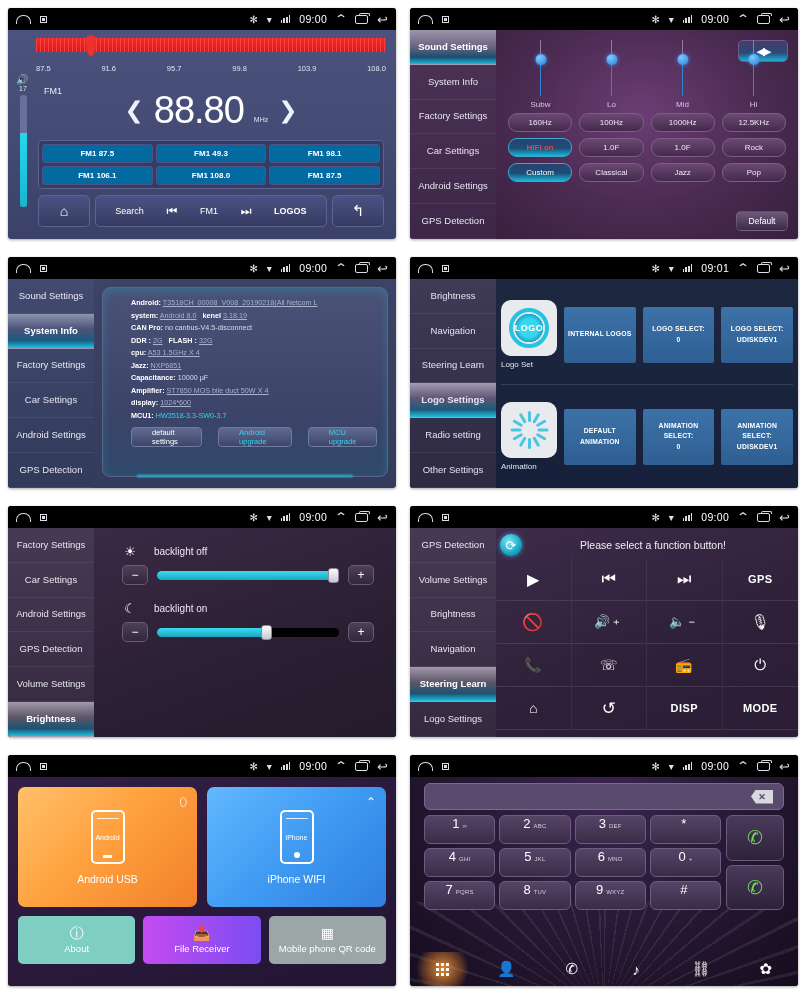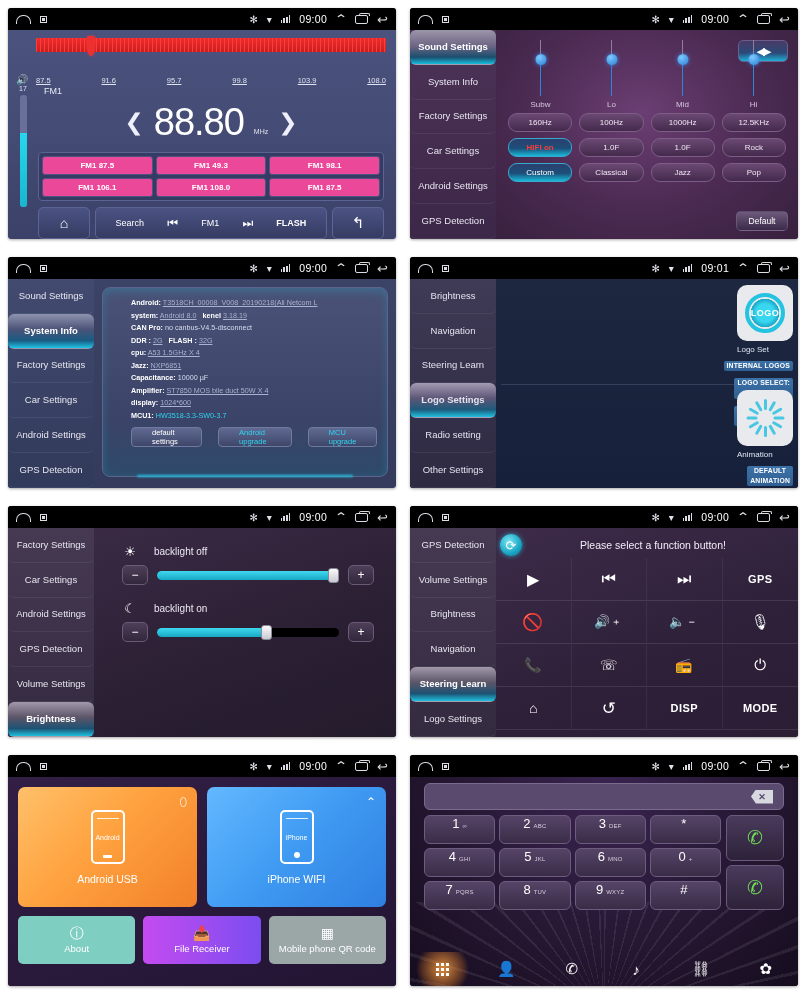--- a/index.html
+++ b/index.html
@@ -47,21 +47,20 @@
   .sigbars i:nth-child(3){height:6.5px}.sigbars i:nth-child(4){height:8px}
 
   
   .body-row{ display:flex; height:209px; }
   .sidebar{ width:86px; flex:0 0 86px; display:flex; flex-direction:column; }
   .side-item{
     flex:1; display:flex; align-items:center; justify-content:center;
     font-size:9.5px; color:#e7e5ef; text-align:center; line-height:1.1;
     border-bottom:1px solid rgba(255,255,255,.07); padding:0 2px;
     position:relative;
-    border-radius:6px;
   }
   .side-item.active{
     background:linear-gradient(180deg,#9c96ab 0%,#6c6482 48%,#1a4e6e 80%,#19bddd 100%);
     color:#fff; font-weight:bold;
   }
   .content{ flex:1; position:relative; }
 
   
   .p-radio{ background:linear-gradient(180deg,#4c5480 0%,#444b74 55%,#3b4168 100%); }
   .radio-body{ height:209px; position:relative; padding:6px 8px 0 26px;}
@@ -72,38 +71,38 @@
       repeating-linear-gradient(90deg,#ff3b3b 0 1px,transparent 1px 4px),
       linear-gradient(180deg,#ef2c2c,#c91f1f);
     border-radius:1px;
   }
   .cursor{
     position:absolute; top:-2px; left:14.6%; width:8px; height:20px;
     background:#ef3030; border-radius:2px 2px 50% 50%;
     box-shadow:0 0 3px rgba(255,60,60,.8);
   }
   .scale-labels{
-    display:flex; justify-content:space-between; margin:14px 0 0 0;
-    font-size:7.5px; color:#dfe2f0; padding:0 2px;text-decoration:underline;
+    display:flex; justify-content:space-between; margin:2px 0 0 0;
+    font-size:7.5px; color:#dfe2f0; padding:0 2px;
   }
   .fmband{ position:absolute; left:36px; top:56px; font-size:9px; color:#e8eaf5;}
   .freqrow{
     display:flex; align-items:center; justify-content:center; gap:10px;
     margin-top:16px;
   }
   .arrow{ font-size:23px; color:#eef0fb; font-weight:300; }
   .freq{ font-size:38px; color:#fff; letter-spacing:-1px; font-weight:500;}
   .mhz{ font-size:7px; color:#dfe2f0; align-self:flex-end; margin-bottom:9px;}
   .presets{
     margin:8px 4px 0 4px; background:#353c63; border:1px solid #5b6392;
     border-radius:4px; padding:3px; display:grid;
     grid-template-columns:repeat(3,1fr); gap:3px;
   }
   .preset{
-    background:#ec4899; border:1px solid #4d5484; border-radius:3px;
+    background:#0369a1; border:1px solid #4d5484; border-radius:3px;
     height:19px; display:flex; align-items:center; justify-content:center;
     font-size:8px; color:#fff; font-weight:bold;
   }
   .radio-bottom{ display:flex; gap:5px; margin:6px 4px 0 4px; }
   .rbtn{
     background:linear-gradient(180deg,#4b5384,#353b61); border:1px solid #5c6496;
     border-radius:5px; height:32px; display:flex; align-items:center;
     justify-content:center; color:#fff; font-size:9px;
   }
   .rbtn.sq{ width:52px; }
@@ -186,21 +185,21 @@
   }
   .sysbtn.cy{ color:#2fd5f0; }
 
   
   .p-logo{ background:#1b2336; }
   .p-logo .sidebar{ background:linear-gradient(180deg,#3f3a55,#2d2a42); }
   .p-logo .side-item{ color:#e3e1ee; }
   .p-logo .side-item.active{
     background:linear-gradient(180deg,#a49ab4 0%,#5d5676 45%,#1d5a7b 78%,#20c0e0 100%);}
   .logo-content{ background:linear-gradient(180deg,#1d2740 0%,#16203a 100%); padding:6px 5px; }
-  .logo-sec{ display:flex; gap:7px; align-items:flex-end; height:99px;flex-direction:column; }
+  .logo-sec{ display:flex; gap:7px; align-items:center; height:99px; }
   .logo-sec + .logo-sec{ border-top:1px solid #33415e; padding-top:5px; }
   .logo-tile{ width:56px; }
   .logo-thumb{
     width:56px; height:56px; border-radius:10px; background:#e9eaee;
     display:flex;align-items:center;justify-content:center;
   }
   .logo-circle{
     width:40px;height:40px;border-radius:50%;
     background:radial-gradient(circle at 50% 50%,#39d7ef 40%, #1aa6c8 62%, #e9eaee 64%);
     border:4px solid #24c3e0; display:flex;align-items:center;justify-content:center;
@@ -418,21 +417,21 @@
 
       <div class="radio-bottom">
         <div class="rbtn sq">
           <span style="font-size:14px">⌂</span>
         </div>
         <div class="rbtn mid">
           <span>Search</span>
           <span style="font-size:12px">⏮</span>
           <span>FM1</span>
           <span style="font-size:12px">⏭</span>
-          <span style="font-weight:bold">FLASH</span>
+          <span style="font-weight:bold">LOGOS</span>
         </div>
         <div class="rbtn sq">
           <span style="font-size:15px">↰</span>
         </div>
       </div>
     </div>
   </div>
 
   <div class="panel p-sound">
     <div class="statusbar">

